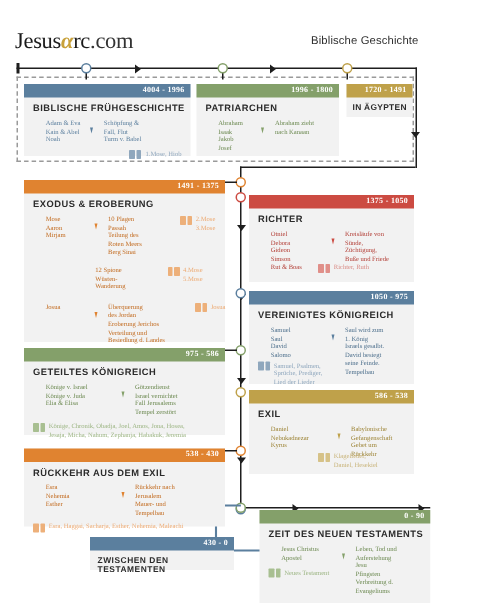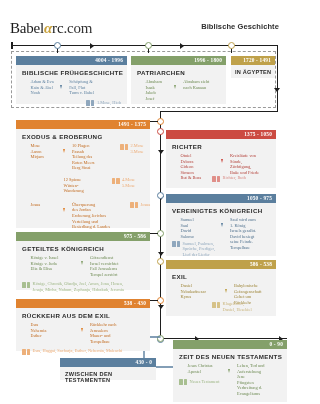--- a/index.html
+++ b/index.html
@@ -4,21 +4,21 @@
 <style>
   html,body{margin:0;padding:0;background:#ffffff;}
   body{width:287px;height:404px;position:relative;overflow:hidden;
        font-family:"Liberation Sans",sans-serif;color:#3a3a3a;}
 
   
   .brand{position:absolute;left:10px;top:20px;font-family:"Liberation Serif",serif;
          font-size:15px;letter-spacing:-.2px;color:#1a1a1a;white-space:nowrap;}
   .brand .al{color:#c8a13a;font-style:italic;font-weight:bold;}
   .brand .dom{color:#333;}
-  .hdr-right{position:absolute;right:8px;top:22px;font-size:7.5px;font-weight:bold;
+  .hdr-right{position:absolute;right:8px;top:22px;font-size:7.5px;font-weight:normal;
              color:#2e2e2e;letter-spacing:.1px;}
 
   
   .panel{position:absolute;background:#f2f2f2;box-sizing:border-box;}
   .bar{height:9px;line-height:9px;text-align:right;padding-right:4px;
        font-size:5.3px;font-weight:bold;color:#ffffff;letter-spacing:.2px;
        font-family:"Liberation Serif",serif;}
   .ptitle{font-size:6.2px;font-weight:bold;letter-spacing:.35px;color:#2b2b2b;
           padding:4px 0 3px 6px;}
   .cols{display:flex;padding:0 4px 4px 6px;gap:4px;}
@@ -53,21 +53,21 @@
          border-left:4.5px solid #1e1e1e;}
   .arw.d{border-left:3px solid transparent;border-right:3px solid transparent;
          border-top:4.5px solid #1e1e1e;}
   .dashbox{position:absolute;border:1px dashed #9a9a9a;box-sizing:border-box;}
   .stem{position:absolute;width:1.2px;background:#1e1e1e;}
 </style>
 </head>
 <body>
 
 <div class="brand">
-  <span>Babel</span><span class="al">α</span><span>rc</span><span class="dom">.com</span>
+  <span>Jesus</span><span class="al">α</span><span>rc</span><span class="dom">.com</span>
 </div>
 <div class="hdr-right">Biblische Geschichte</div>
 
 <div class="dashbox" style="left:11px;top:51px;width:265px;height:57px;"></div>
 
 <div class="tl" style="left:11px;top:45px;width:253px;height:1.3px;"></div>
 <div class="tl" style="left:11px;top:42px;width:2px;height:7px;"></div>
 <div class="arw r" style="left:90px;top:42.5px;"></div>
 <div class="arw r" style="left:180px;top:42.5px;"></div>
 

